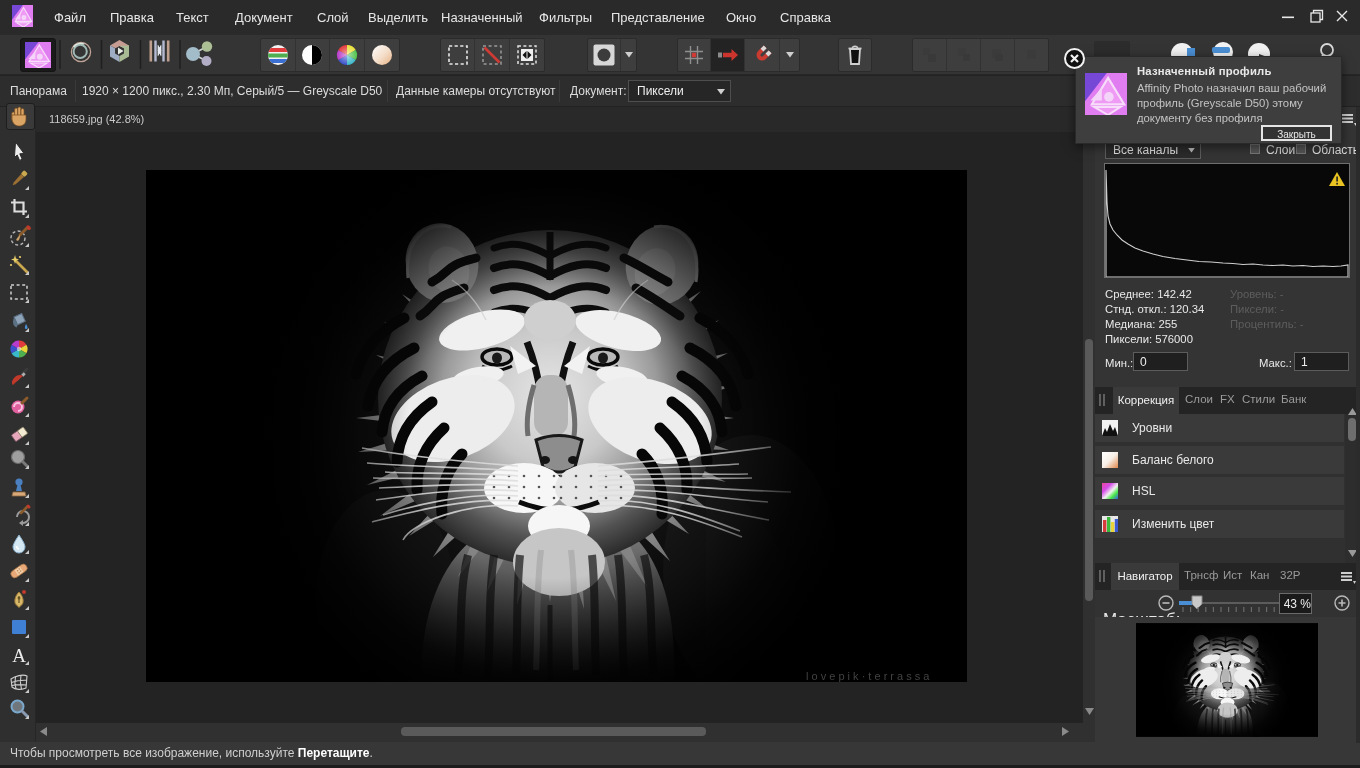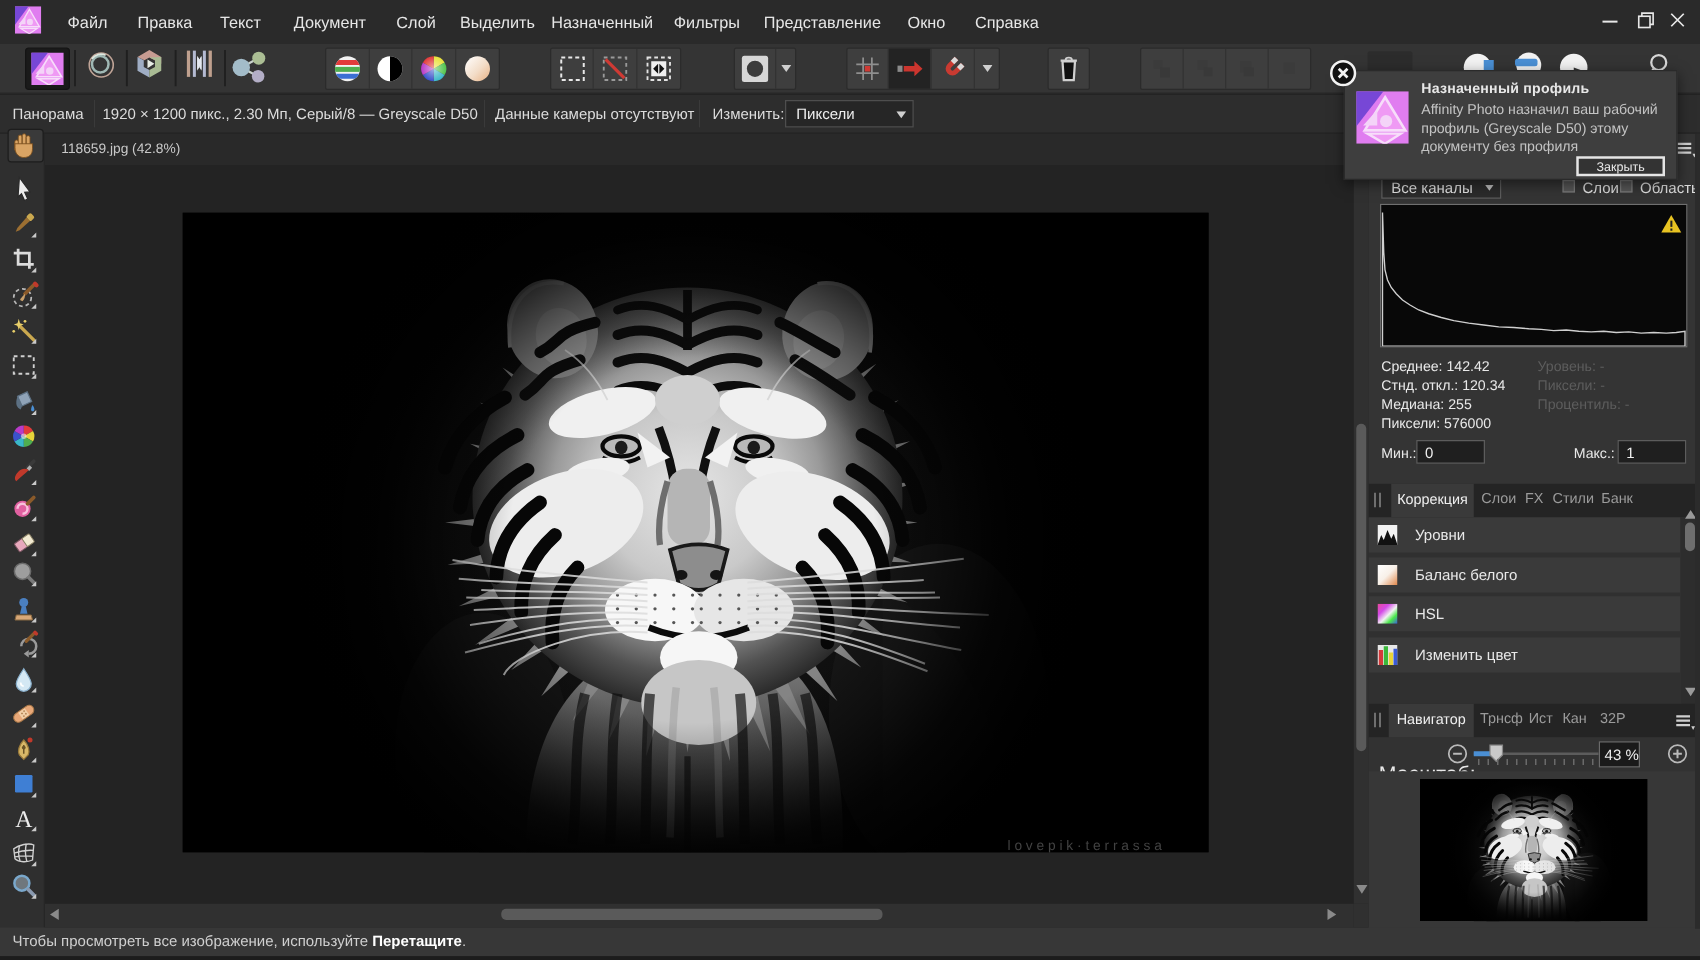--- a/index.html
+++ b/index.html
@@ -252,25 +252,25 @@
       <path d="M99 16 L110 20 A11 11 0 0 1 99 27 Z" fill="#343434"></path>
     <circle cx="167" cy="12" r="6" fill="none" stroke="#d8d8d8" stroke-width="1.8"></circle>
       <path d="M163 17 L158 24" stroke="#d8d8d8" stroke-width="1.8"></path>
   </svg>
   <div class="abs" style="left:1094px;top:6px;width:36px;height:28px;background:#2c2c2c;border-radius:2px"></div>
 </div>
 
 <div class="abs" id="ctxbar">
   <span class="abs" style="left:10px;top:8px">Панорама</span>
   <div class="abs" style="left:75px;top:4px;width:1px;height:22px;background:#242424;border-right:1px solid #3a3a3a"></div>
-  <span class="abs" style="left:82px;top:8px">1920 × 1200 пикс., 2.30 Мп, Серый/8 — Greyscale D50</span>
+  <span class="abs" style="left:82px;top:8px">1920 × 1200 пикс., 2.30 Мп, Серый/5 — Greyscale D50</span>
   <div class="abs" style="left:387px;top:4px;width:1px;height:22px;background:#242424;border-right:1px solid #3a3a3a"></div>
   <span class="abs" style="left:396px;top:8px">Данные камеры отсутствуют</span>
   <div class="abs" style="left:559px;top:4px;width:1px;height:22px;background:#242424;border-right:1px solid #3a3a3a"></div>
-  <span class="abs" style="left:570px;top:8px">Изменить:</span>
+  <span class="abs" style="left:570px;top:8px">Документ:</span>
   <div class="ibox" style="left:628px;top:4px;width:103px;height:22px;background:#262626;border:1px solid #4e4e4e">
     <span style="position:absolute;left:8px;top:3px">Пиксели</span>
     <svg style="position:absolute;right:5px;top:8px" width="8" height="6" viewBox="0 0 8 6">
         <path d="M0 0 H8 L4 5.5 Z" fill="#cfcfcf"></path>
       </svg>
   </div>
 </div>
 
 <div class="abs" id="tabbar">
     <span class="abs" style="left:13px;top:6px">118659.jpg (42.8%)</span>

